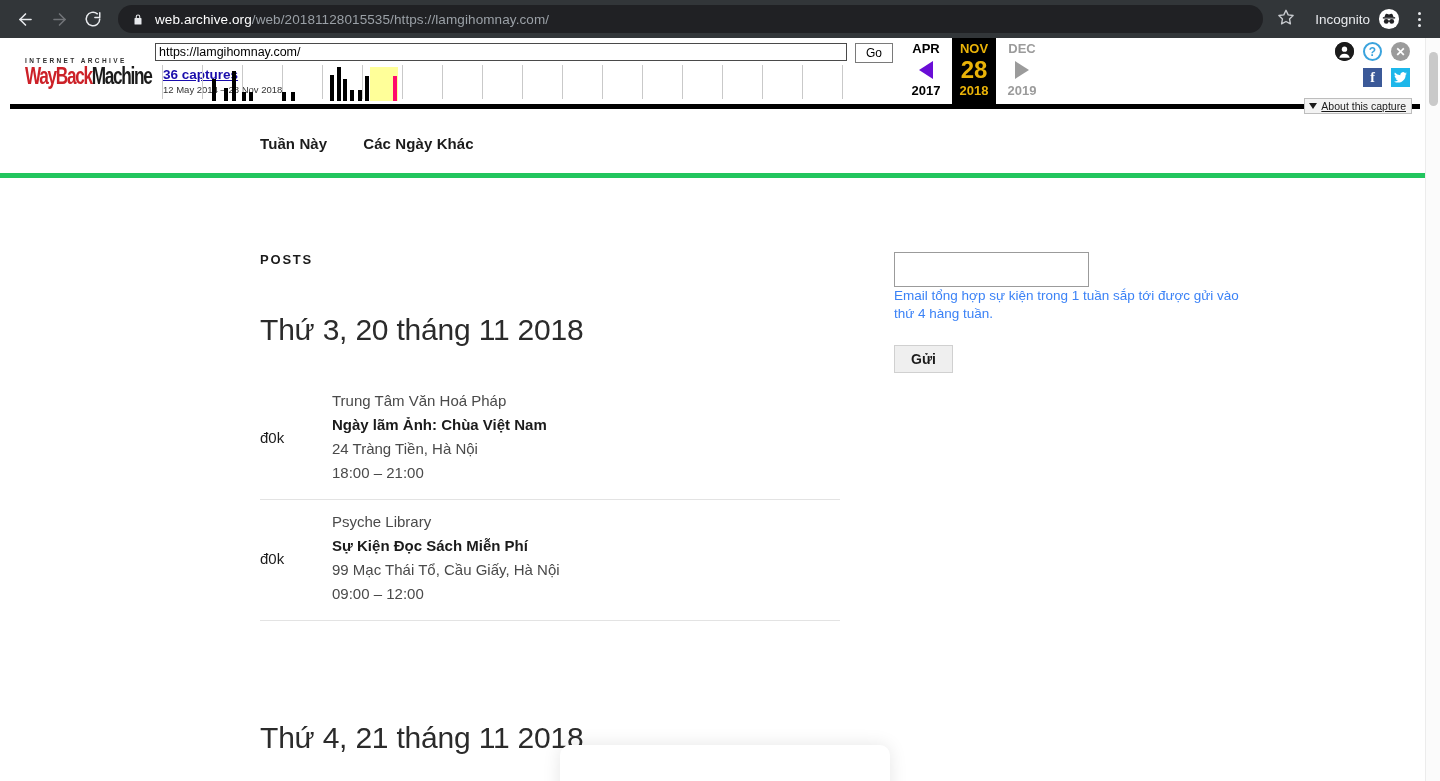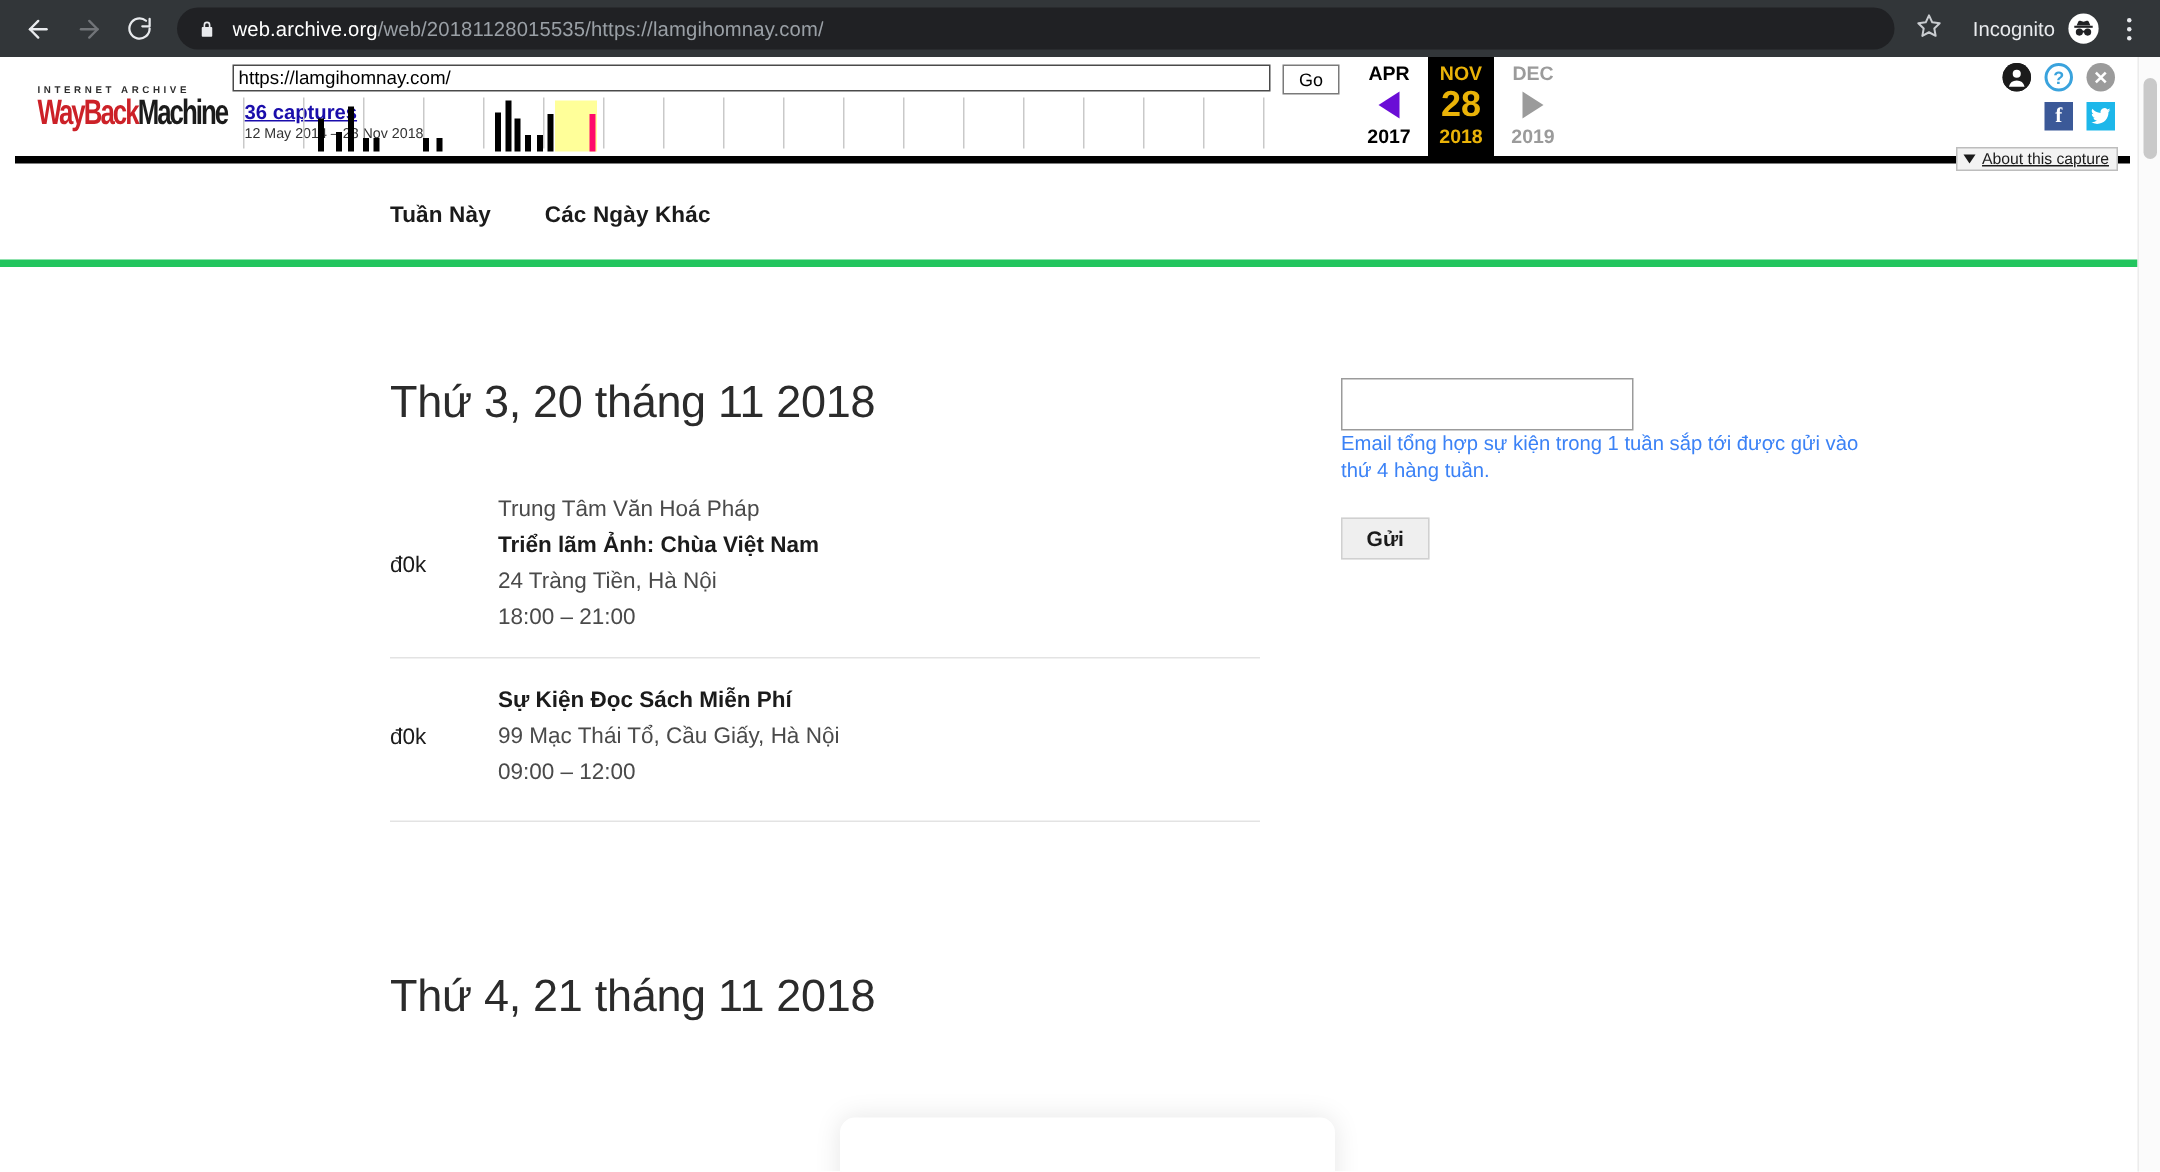--- a/index.html
+++ b/index.html
@@ -620,37 +620,39 @@
 
   <div class="page">
 
     <div class="site-nav">
       <a>Tuần Này</a>
       <a>Các Ngày Khác</a>
     </div>
 
     <div class="content">
       <div class="col-main">
+        <div class="posts-label">POSTS</div>
 
         <div>
           <div class="day-heading">Thứ 3, 20 tháng 11 2018</div>
 
           <div class="event-row">
             <div class="event-price">đ0k</div>
             <div class="event-body">
               <div class="ev-venue">Trung Tâm Văn Hoá Pháp</div>
-              <div class="ev-title">Triển lãm Ảnh: Chùa Việt Nam</div>
+              <div class="ev-title">Ngày lãm Ảnh: Chùa Việt Nam</div>
               <div class="ev-addr">24 Tràng Tiền, Hà Nội</div>
               <div class="ev-time">18:00 – 21:00</div>
             </div>
           </div>
 
           <div class="event-row">
             <div class="event-price">đ0k</div>
             <div class="event-body">
+              <div class="ev-venue">Psyche Library</div>
               <div class="ev-title">Sự Kiện Đọc Sách Miễn Phí</div>
               <div class="ev-addr">99 Mạc Thái Tổ, Cầu Giấy, Hà Nội</div>
               <div class="ev-time">09:00 – 12:00</div>
             </div>
           </div>
         </div>
 
         <div class="day-block-2">
           <div class="day-heading">Thứ 4, 21 tháng 11 2018</div>
 

